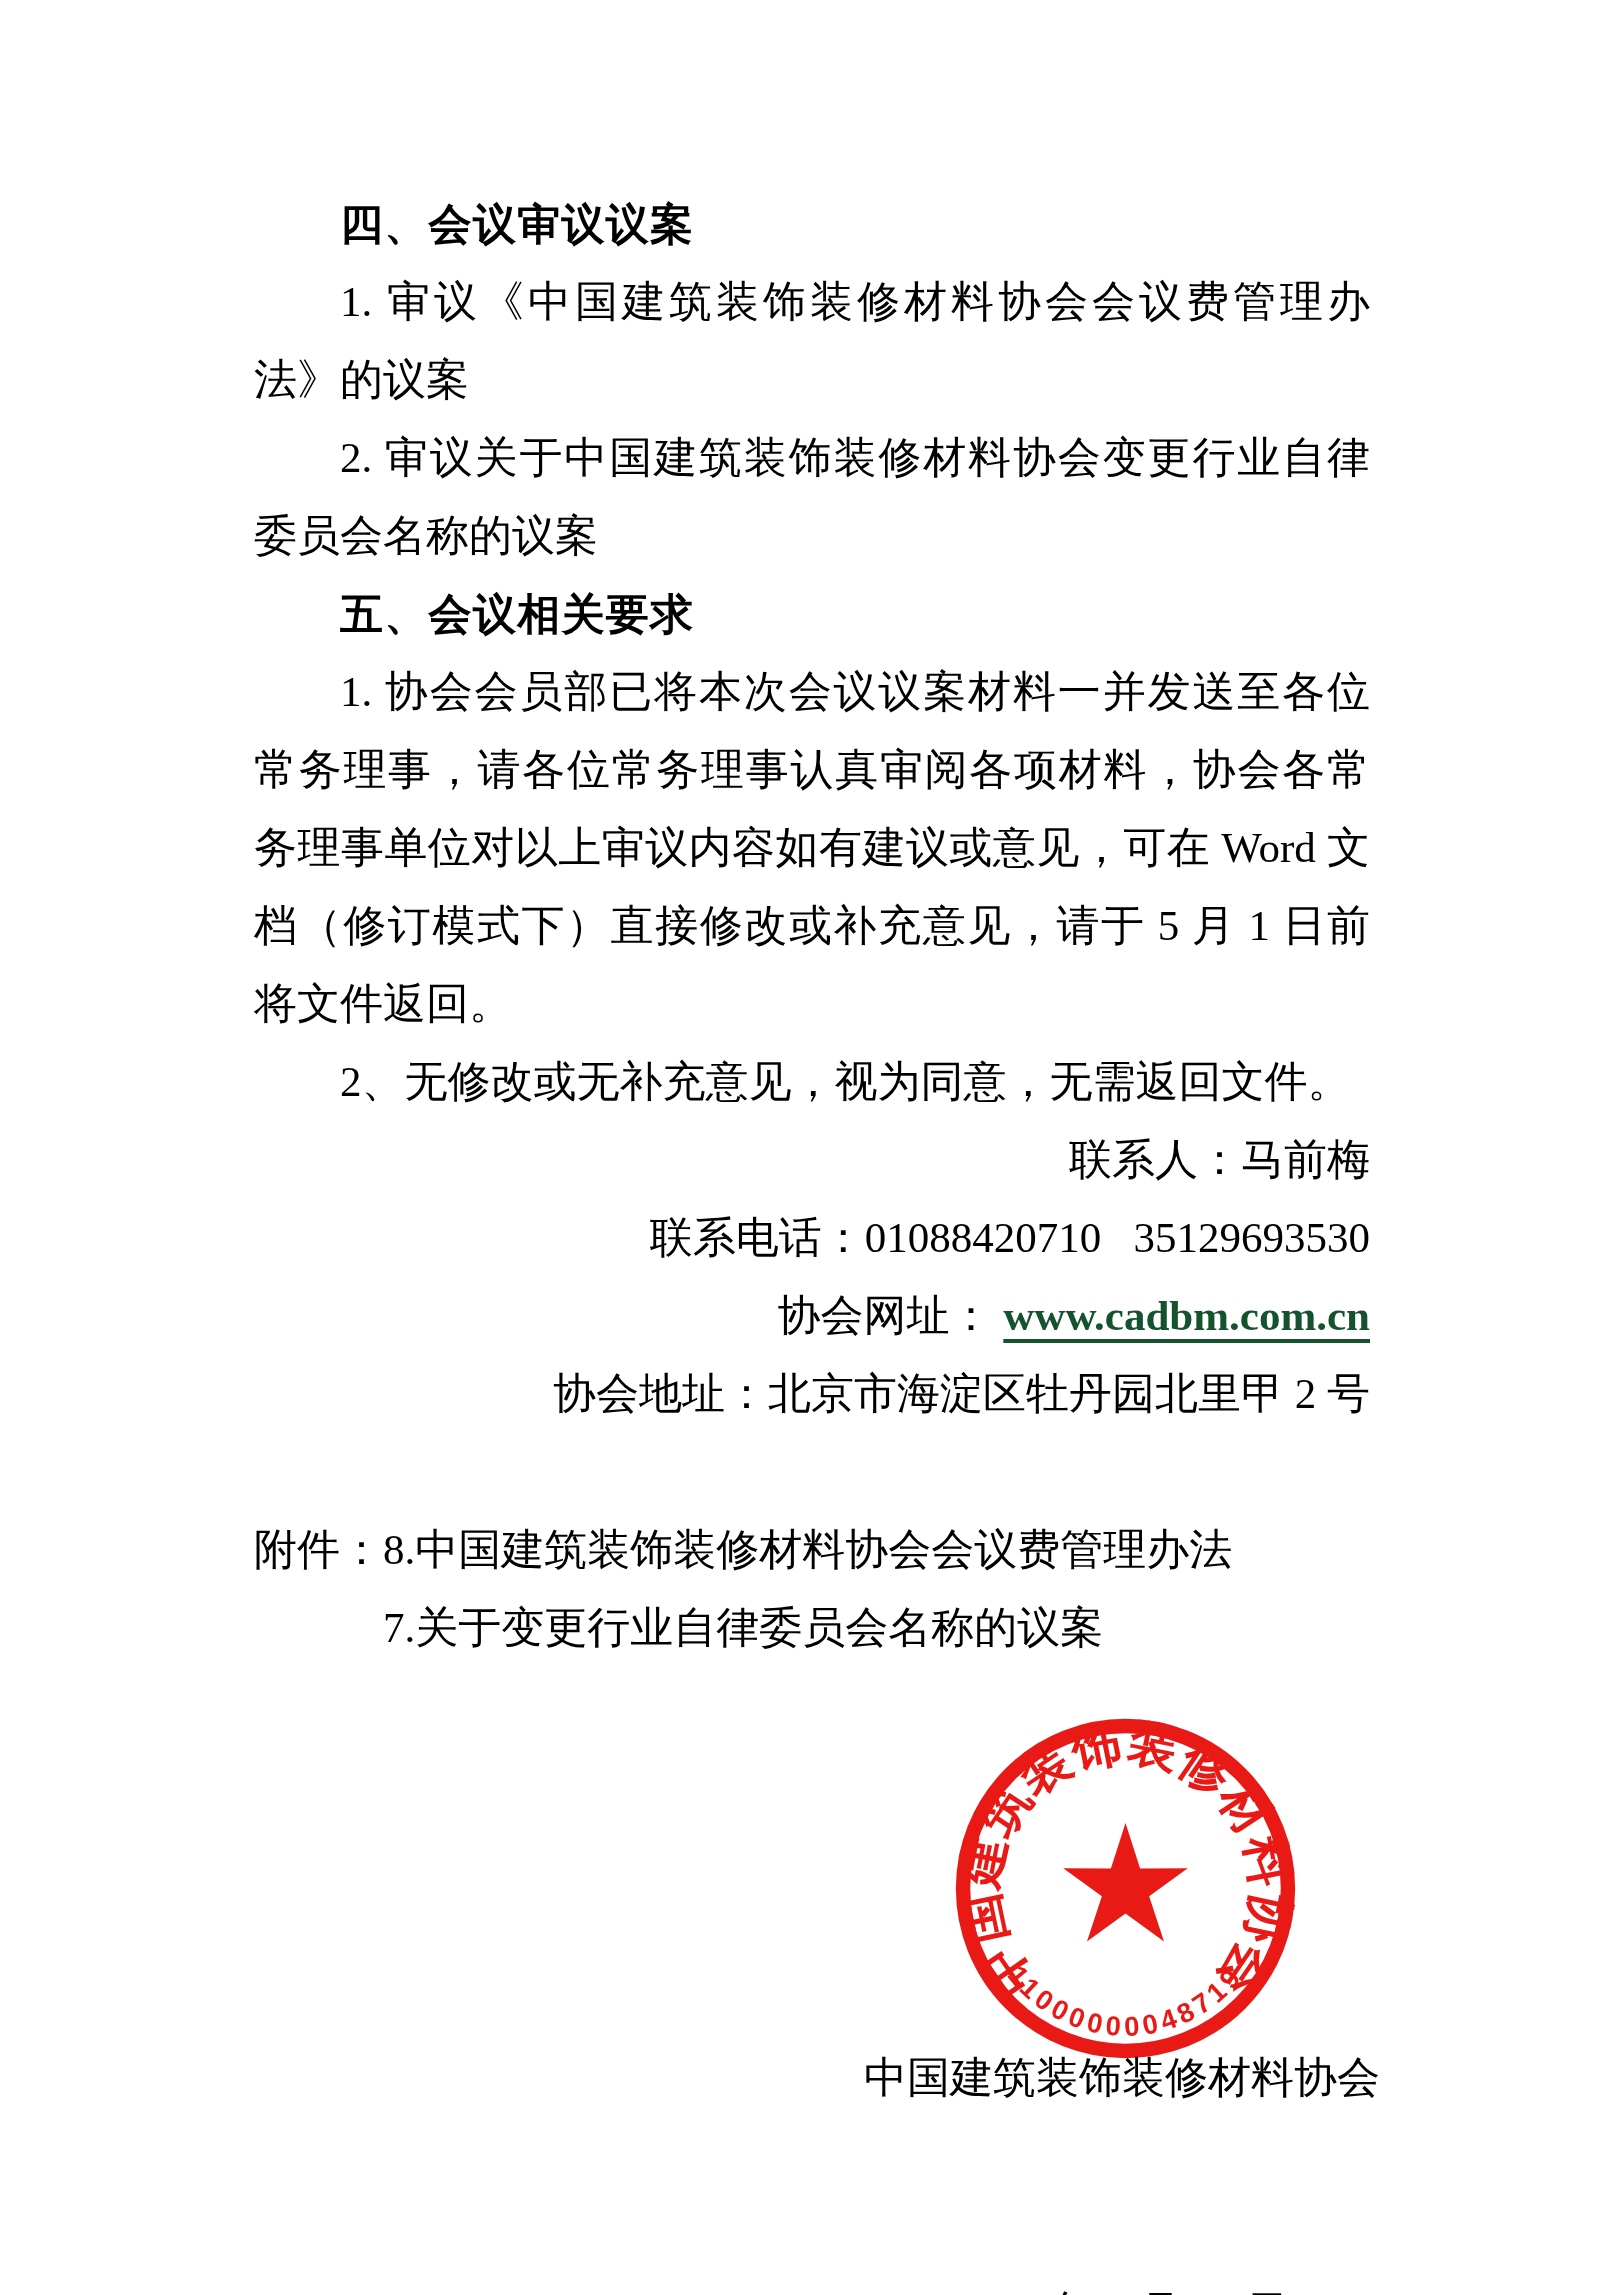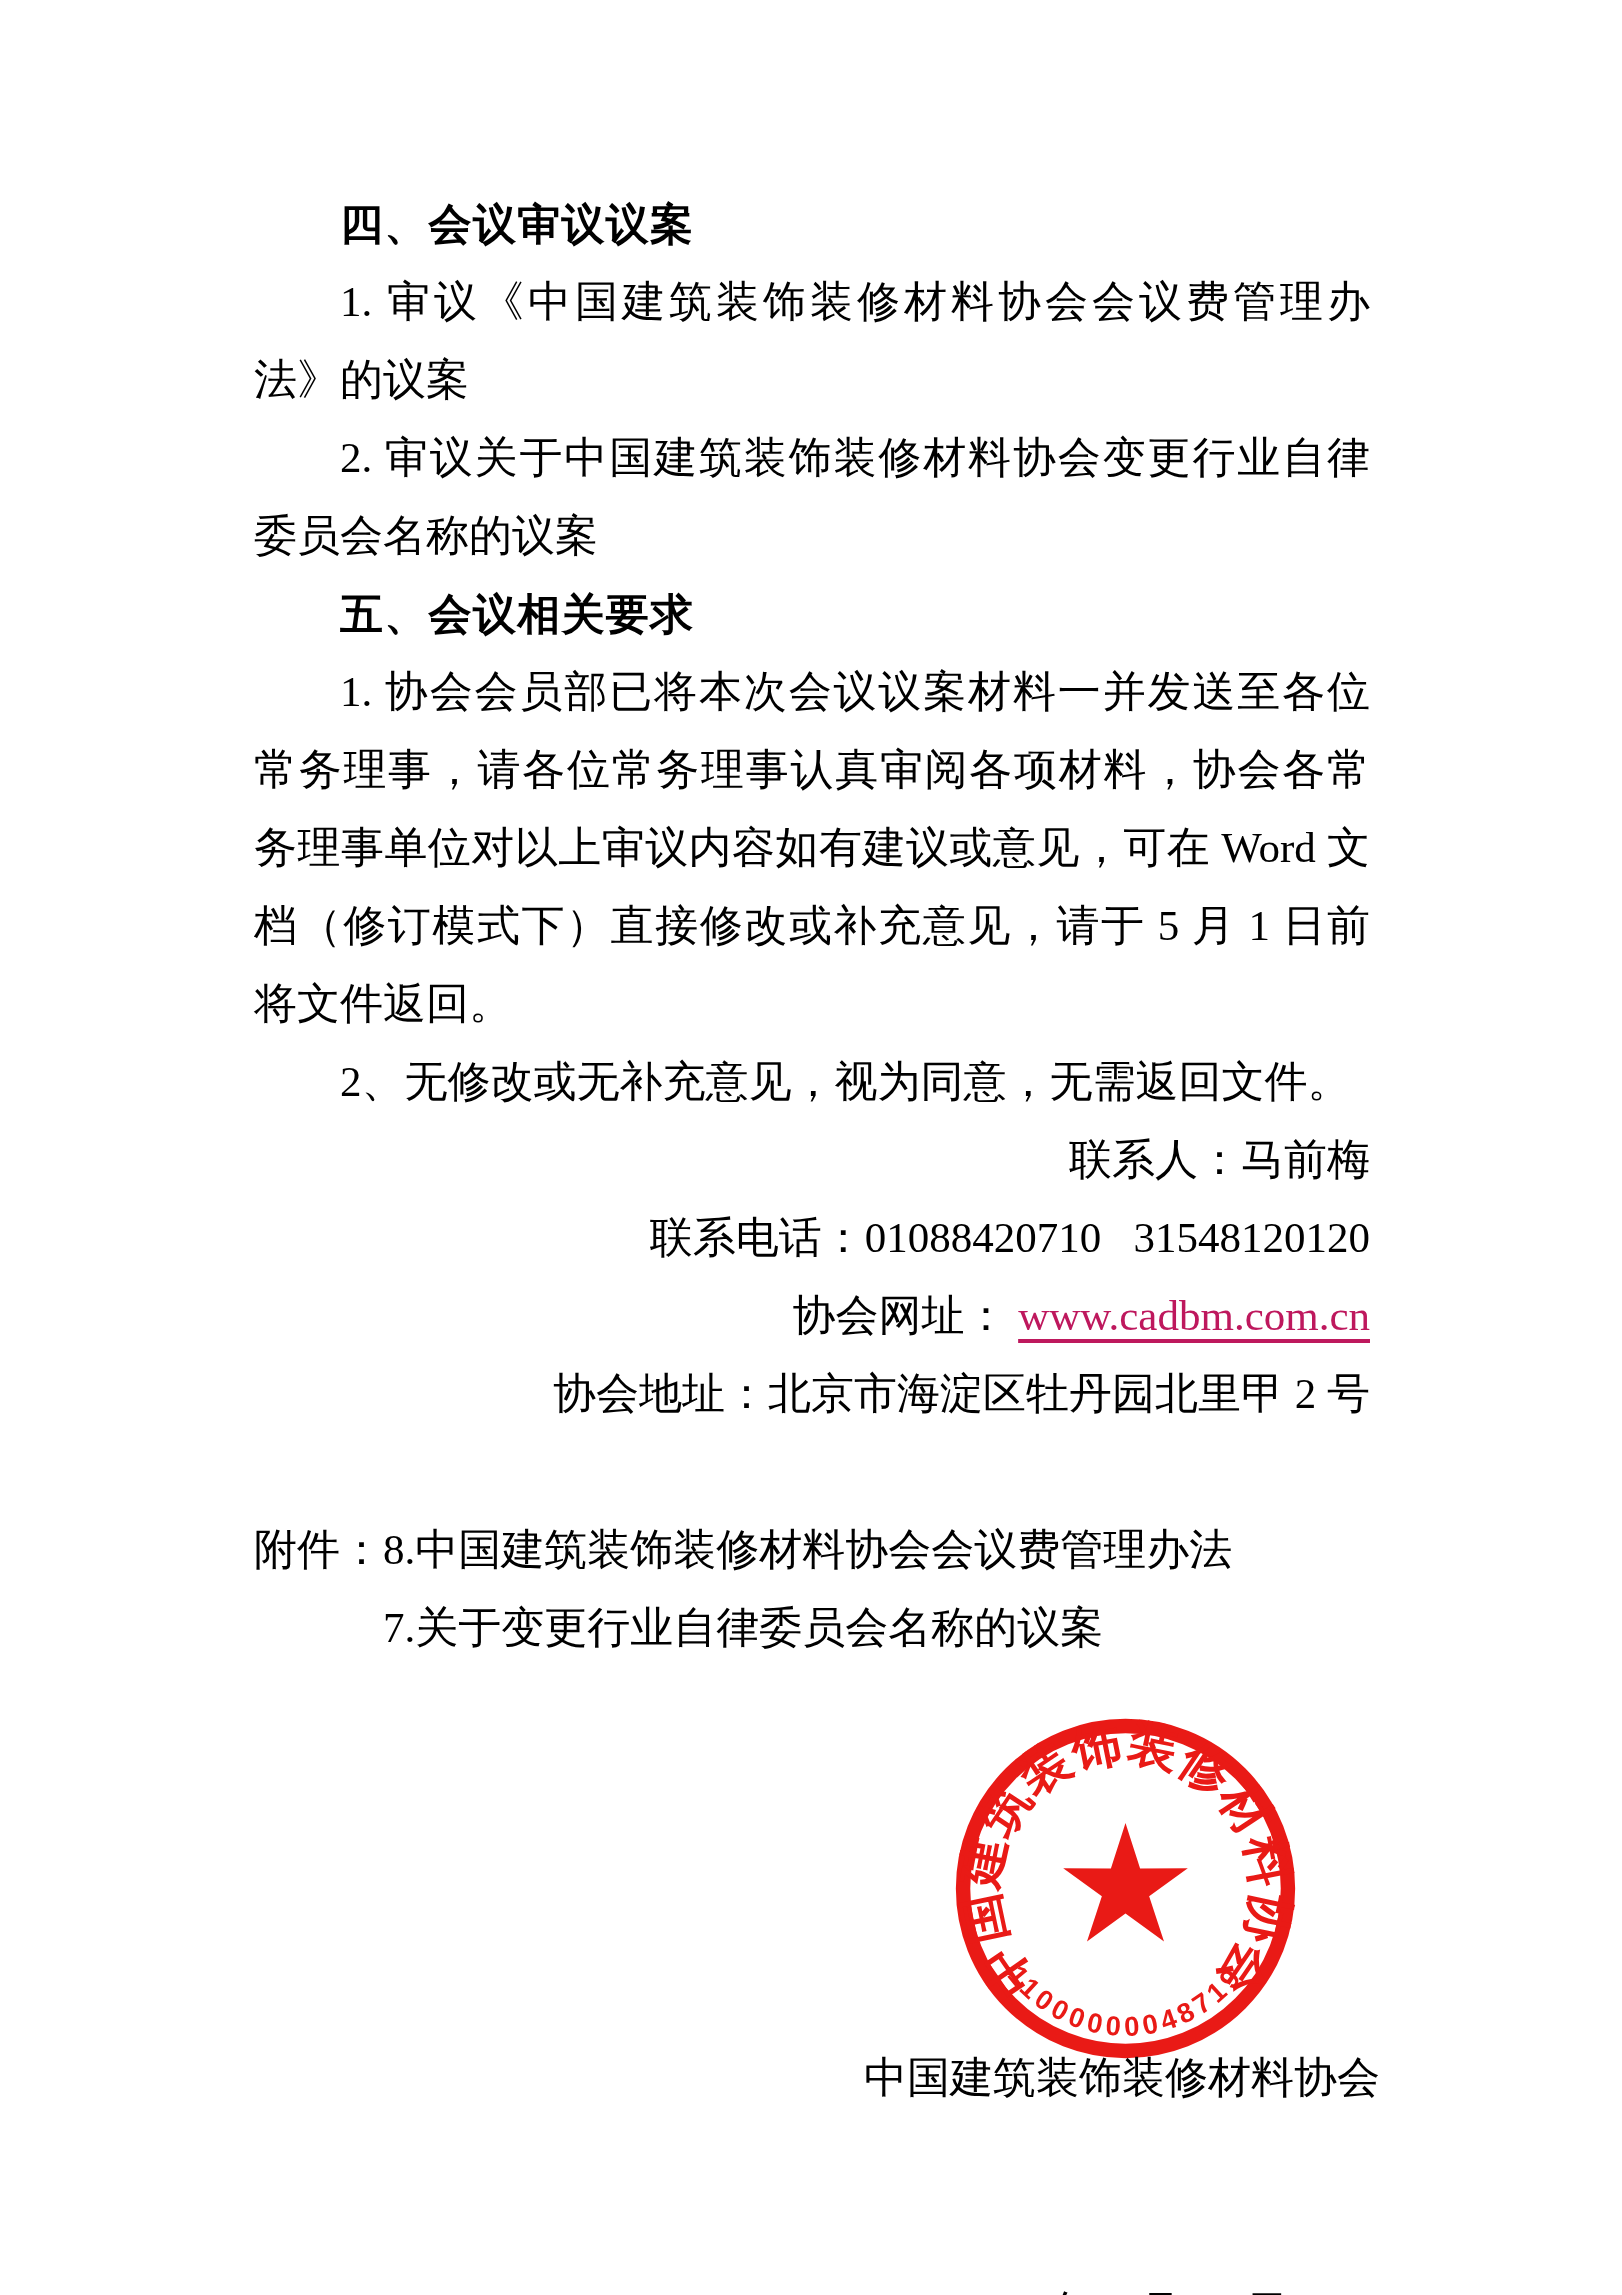--- a/index.html
+++ b/index.html
@@ -22,24 +22,25 @@
   }
   .para{margin:0;text-indent:2em;}
   .heading{
     margin:0;text-indent:2em;
     font-family:"Liberation Sans","DejaVu Sans",sans-serif;
     font-weight:700;
     letter-spacing:1.3px;
   }
   .contact-line{margin:0;text-indent:2em;white-space:pre-wrap;text-align:right;}
   .weblink{
-    color:#be185d;
+    color:#14532d;
     text-decoration:underline;
     text-decoration-thickness:3.9px;
     text-underline-offset:9.2px;
+    font-weight:bold;
   }
   .attachments{margin-top:78px;}
   .attach-line1{margin:0;text-indent:0;text-align:left;white-space:pre-wrap;}
   .attach-line2{margin:0;text-indent:3em;text-align:left;white-space:pre-wrap;}
   .signature{
     position:absolute;
     left:811px;top:1883px;
     width:622px;
     font-size:43px;line-height:78px;
     text-align:center;
@@ -64,21 +65,21 @@
 
     <p class="heading">四、会议审议议案</p>
     <p class="para">1. 审议《中国建筑装饰装修材料协会会议费管理办法》的议案</p>
     <p class="para">2. 审议关于中国建筑装饰装修材料协会变更行业自律委员会名称的议案</p>
 
     <p class="heading">五、会议相关要求</p>
     <p class="para">1. 协会会员部已将本次会议议案材料一并发送至各位常务理事，请各位常务理事认真审阅各项材料，协会各常务理事单位对以上审议内容如有建议或意见，可在 Word 文档（修订模式下）直接修改或补充意见，请于 5 月 1 日前将文件返回。</p>
     <p class="para">2、无修改或无补充意见，视为同意，无需返回文件。</p>
 
     <p class="contact-line">联系人：马前梅</p>
-    <p class="contact-line">联系电话：01088420710   31548120120</p>
+    <p class="contact-line">联系电话：01088420710   35129693530</p>
     <p class="contact-line"><span>协会网址： </span><a href="#" class="weblink">www.cadbm.com.cn</a></p>
     <p class="contact-line">协会地址：北京市海淀区牡丹园北里甲 2 号</p>
 
     <div class="attachments">
       <p class="attach-line1">附件：8.中国建筑装饰装修材料协会会议费管理办法</p>
       <p class="attach-line2">7.关于变更行业自律委员会名称的议案</p>
     </div>
 
   </div>
 

